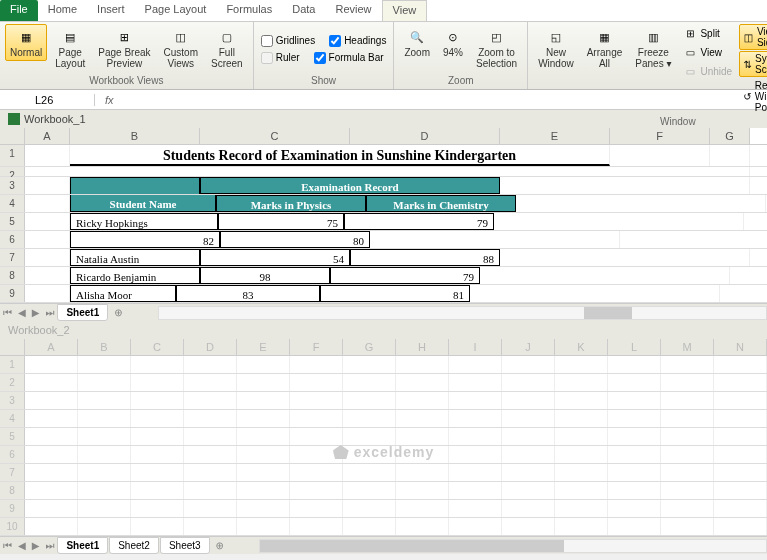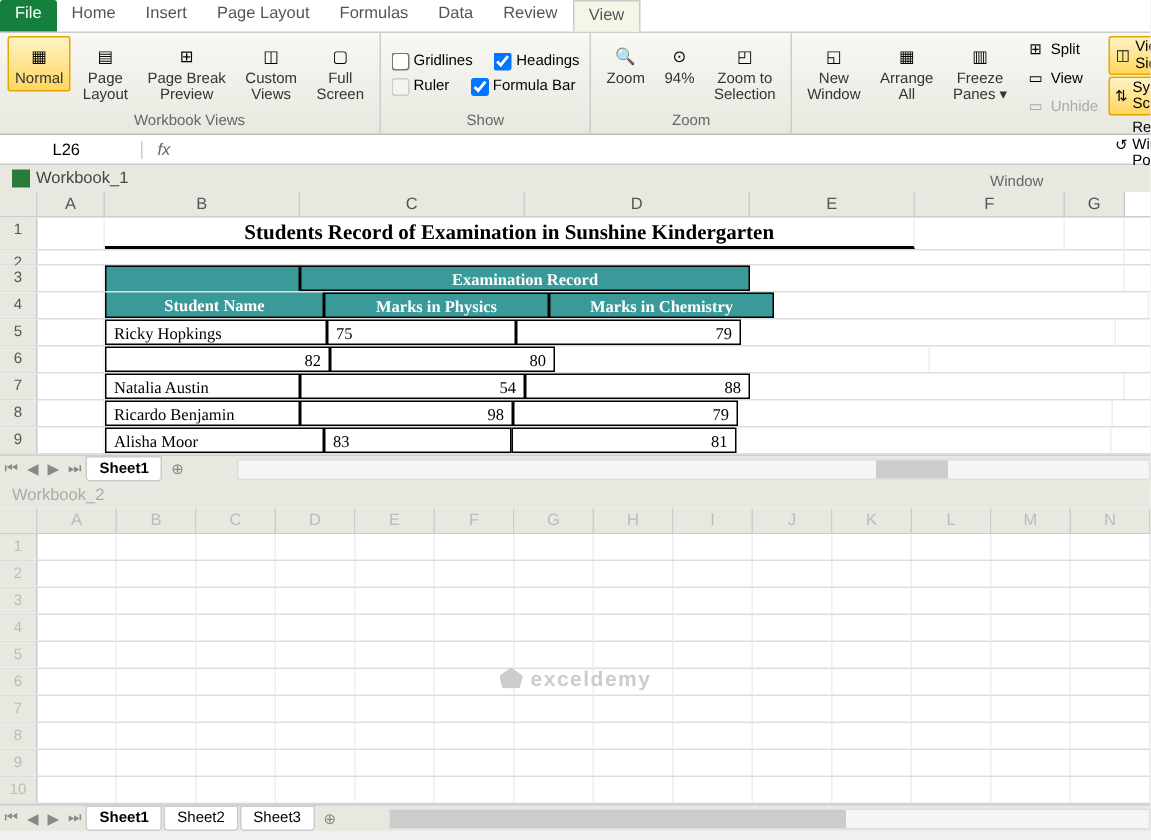--- a/index.html
+++ b/index.html
@@ -242,21 +242,21 @@
         <div class="cell hdr-cell" style="width:146px;border-top:none">Student Name</div>
         <div class="cell hdr-cell" style="width:150px">Marks in Physics</div>
         <div class="cell hdr-cell" style="width:150px">Marks in Chemistry</div>
         <div class="cell" style="width:250px"></div>
       </div>
     <div id="wb1-data">
         <div class="row">
           <div class="rownum">5</div>
           <div class="cell" style="width:45px"></div>
           <div class="cell data-cell" style="width:148px">Ricky Hopkings</div>
-          <div class="cell data-cell" style="width:126px;text-align:left">75</div>
+          <div class="cell data-cell" style="width:126px;text-align:right">75</div>
           <div class="cell data-cell" style="width:150px;text-align:right">79</div>
           <div class="cell" style="width:250px"></div>
         </div>
         <div class="row">
           <div class="rownum">6</div>
           <div class="cell" style="width:45px"></div>
           <div class="cell data-cell" style="width:150px;text-align:right">82</div>
           <div class="cell data-cell" style="width:150px;text-align:right">80</div>
           <div class="cell" style="width:250px"></div>
         </div>
@@ -265,29 +265,29 @@
           <div class="cell" style="width:45px"></div>
           <div class="cell data-cell" style="width:130px">Natalia Austin</div>
           <div class="cell data-cell" style="width:150px;text-align:right">54</div>
           <div class="cell data-cell" style="width:150px;text-align:right">88</div>
           <div class="cell" style="width:250px"></div>
         </div>
         <div class="row">
           <div class="rownum">8</div>
           <div class="cell" style="width:45px"></div>
           <div class="cell data-cell" style="width:130px">Ricardo Benjamin</div>
-          <div class="cell data-cell" style="width:142px;text-align:right">98</div>
+          <div class="cell data-cell" style="width:130px;text-align:center">98</div>
           <div class="cell data-cell" style="width:150px;text-align:right">79</div>
           <div class="cell" style="width:250px"></div>
         </div>
         <div class="row">
           <div class="rownum">9</div>
           <div class="cell" style="width:45px"></div>
-          <div class="cell data-cell" style="width:146px">Alisha Moor</div>
-          <div class="cell data-cell" style="width:125px;text-align:left">83</div>
+          <div class="cell data-cell" style="width:106px">Alisha Moor</div>
+          <div class="cell data-cell" style="width:144px;text-align:center">83</div>
           <div class="cell data-cell" style="width:150px;text-align:right">81</div>
           <div class="cell" style="width:250px"></div>
         </div>
       </div>
   </div>
 </div>
 <div class="sheet-tabs">
   <span class="tab-nav">⏮</span>
     <span class="tab-nav">◀</span>
     <span class="tab-nav">▶</span>

